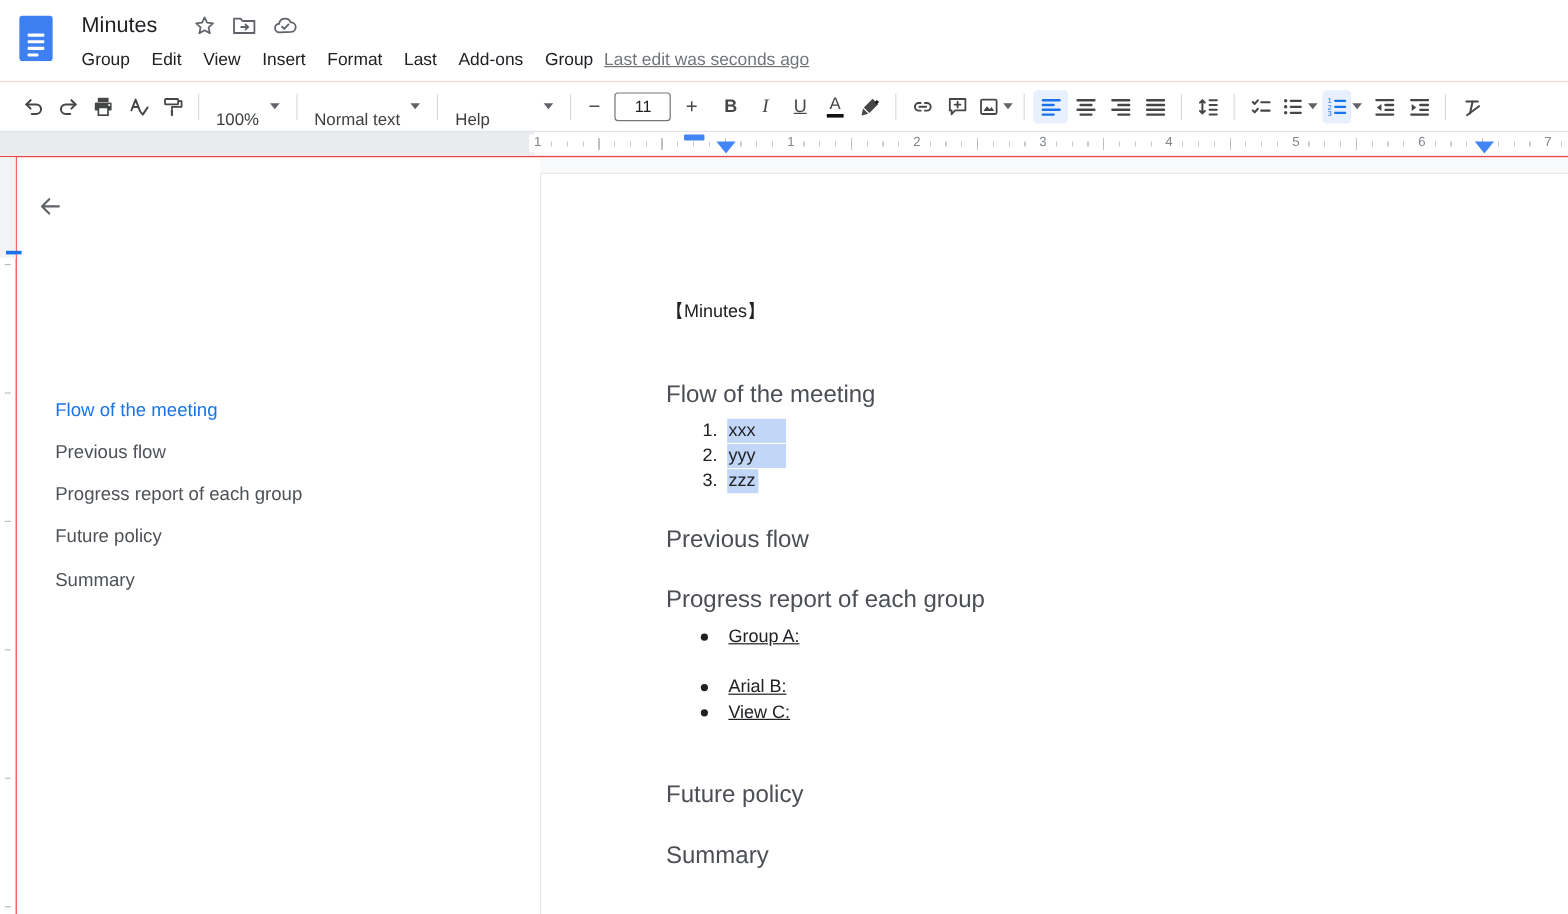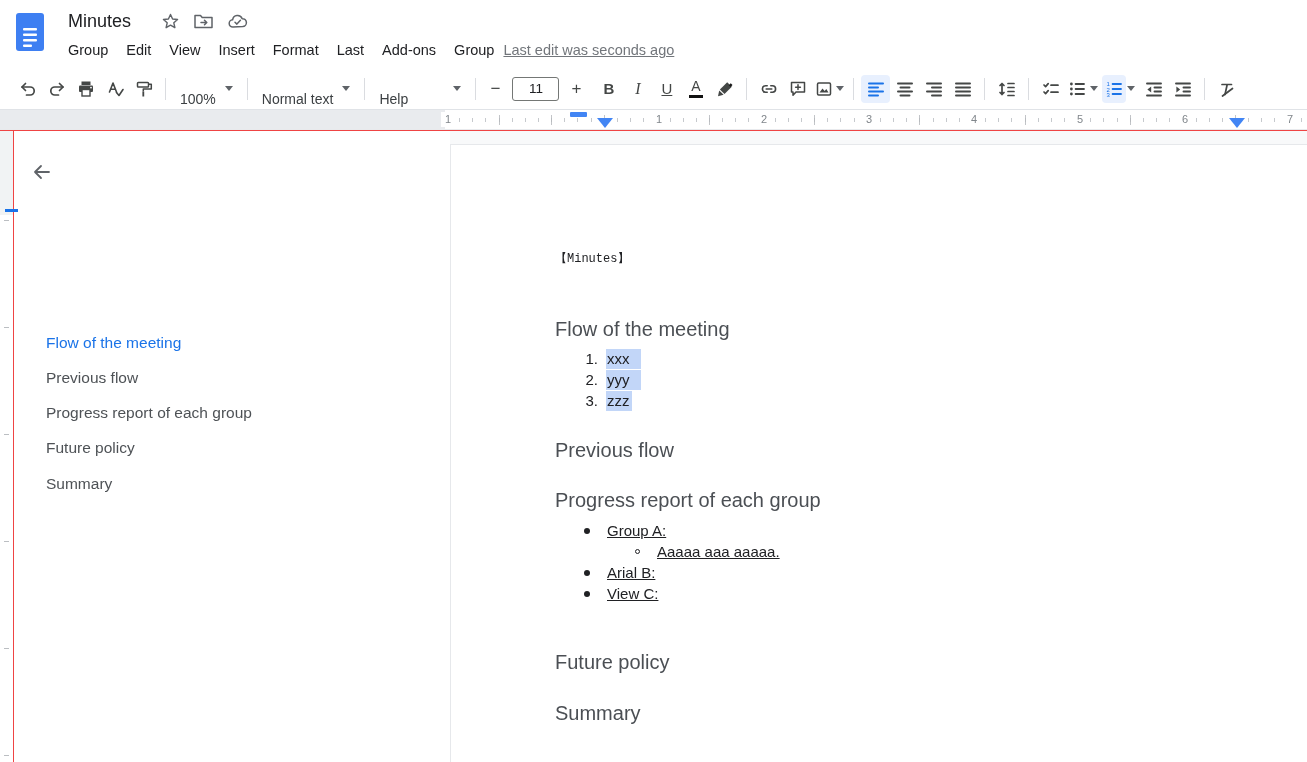--- a/index.html
+++ b/index.html
@@ -65,27 +65,27 @@
     align-items:center; justify-content:center; }
   .active-dash { position:absolute; left:-9px; top:78px; width:13px; height:3px; background:#1a73e8; }
   .outline-item { position:absolute; left:32px; height:23px; font-size:15.5px; color:#4e5256;
     line-height:23px; white-space:nowrap; cursor:default; }
   .outline-item.active { color:#1a73e8; }
 
   
   .docarea { position:absolute; left:450px; top:131px; width:857px; height:631px; background:#f8f9fa; }
   .page { position:absolute; left:0; top:13px; width:880px; height:640px; background:#fff;
     border:1px solid #e6e8eb; border-right:none; border-bottom:none; }
-  .intro { position:absolute; left:104px; top:105px; font-size:12px; color:#202124;font-family:Liberation Mono, monospace; }
+  .intro { position:absolute; left:104px; top:105px; font-size:15px; color:#202124; }
   .dh { position:absolute; left:104px; font-size:20px; line-height:26px; color:#4b4f54; }
   .nrow { position:absolute; left:104px; height:21px; line-height:21px; font-size:15px; color:#202124; }
   .nnum { display:inline-block; width:43px; text-align:right; }
   .ntext { margin-left:8px; }
   .sel { background:#c2d6f8; padding:1px 2px 2px 1px; }
-  .selx { padding-right:11px; }
+  .selx { padding-right:25px; }
   .brow { position:absolute; left:104px; height:21px; font-size:15px; color:#202124;
     display:flex; align-items:center;text-decoration:underline; }
   .bdot { width:6px; height:6px; border-radius:50%; background:#202124; margin-left:29px;
     margin-right:17px; flex:0 0 auto; }
   .bcirc { width:5px; height:5px; border:1.4px solid #202124; border-radius:50%; margin-left:80px;
     margin-right:17px; flex:0 0 auto; }
 </style>
 </head>
 <body>
 
@@ -380,24 +380,20 @@
       </div>
 
       <div class="dh" style="top:292px">Previous flow</div>
 
       <div class="dh" style="top:342px">Progress report of each group</div>
 
       <div class="brow" style="top:375px">
         <span class="bdot"></span>
           <span>Group A:</span>
       </div>
-      <div class="brow" style="top:396px">
-        <span class="bcirc"></span>
-          <span>Aaaaa aaa aaaaa.</span>
-      </div>
       <div class="brow" style="top:417px">
         <span class="bdot"></span>
           <span>Arial B:</span>
       </div>
       <div class="brow" style="top:438px">
         <span class="bdot"></span>
           <span>View C:</span>
       </div>
 
       <div class="dh" style="top:504px">Future policy</div>

